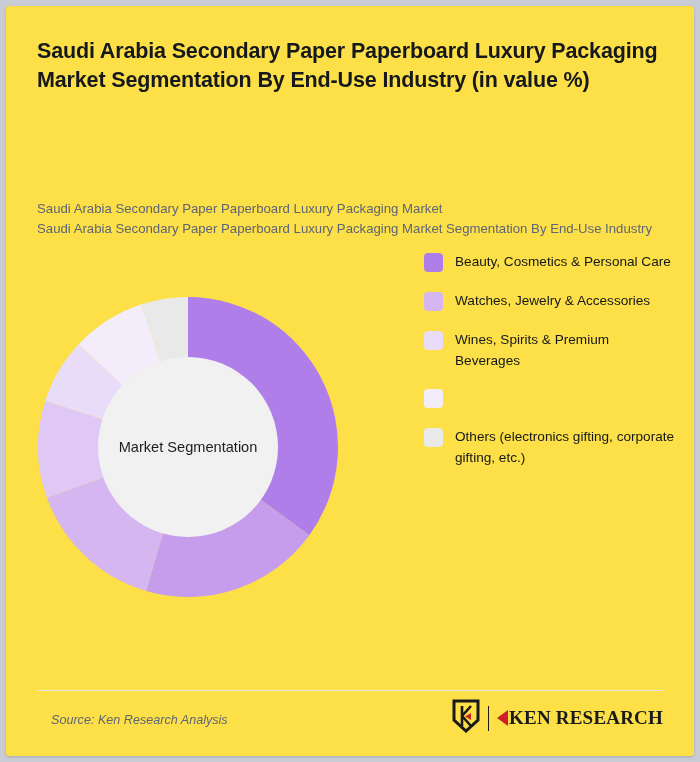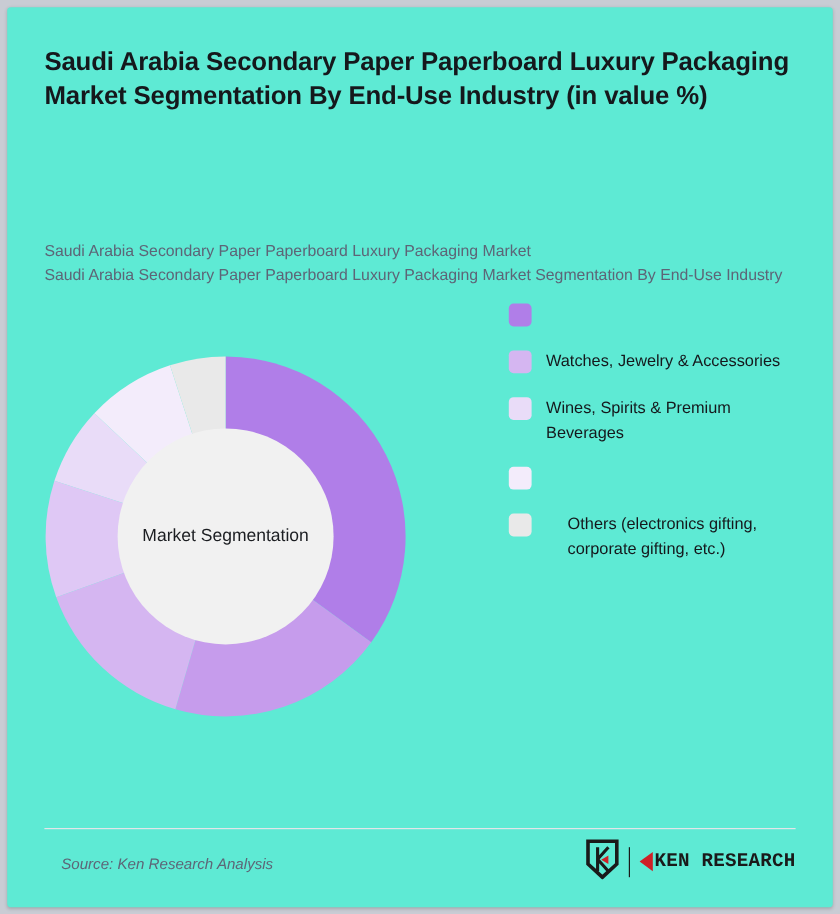--- a/index.html
+++ b/index.html
@@ -5,21 +5,21 @@
   * { box-sizing: border-box; margin: 0; padding: 0; }
   html, body {
     width: 700px; height: 762px;
     background: #c9ccd4;
     font-family: "Liberation Sans", sans-serif;
   }
   .card {
     position: absolute;
     left: 6px; top: 6px;
     width: 688px; height: 750px;
-    background: #5eead4;
+    background: #fde047;
     border-radius: 3px;
     box-shadow: 0 1px 3px rgba(0,0,0,0.18);
     overflow: hidden;
   }
   .title {
     position: absolute;
     left: 31px; top: 31px;
     width: 630px;
     font-size: 21.5px;
     font-weight: bold;
@@ -63,21 +63,21 @@
     position: absolute;
     left: 418px; top: 18px;
     width: 256px;
   }
   .legend-item {
     display: flex;
     align-items: flex-start;
     margin-bottom: 17px;
     min-height: 22px;
   }
-  .legend-item:last-child { margin-bottom: 4px; gap: 18px; }
+  .legend-item:last-child { margin-bottom: 4px; }
   .swatch {
     flex: 0 0 auto;
     width: 19px; height: 19px;
     border-radius: 4px;
     margin-right: 12px;
     margin-top: 1px;
   }
   .legend-label {
     font-size: 13.6px;
     line-height: 20.5px;
@@ -104,25 +104,25 @@
     align-items: center;
     height: 34px;
   }
   .logo-mark { margin-right: 7px; }
   .logo-bar {
     width: 1.6px; height: 25px;
     background: #1a1a1a;
     margin-right: 8px;
   }
   .logo-text {
-    font-size: 16px;
+    font-size: 19px;
     font-weight: bold;
     letter-spacing: 0.2px;
     color: #1a1a1a;
-    font-family: Liberation Mono, monospace;
+    font-family: Liberation Serif, serif;
     display: flex;
     align-items: center;
   }
   .logo-tri {
     width: 0; height: 0;
     border-top: 8px solid transparent;
     border-bottom: 8px solid transparent;
     border-right: 11px solid #cf2027;
     margin-right: 1px;
   }
@@ -153,20 +153,21 @@
             <path d="M 151 151 L 104.64745084375787 8.341522555726982 A 150 150 0 0 1 150.99999999999997 1 Z" fill="#e9e9e9"></path>
           </g>
         <circle cx="151" cy="151" r="90" fill="#f1f1f1"></circle>
       </svg>
       <div class="center-label">Market Segmentation</div>
     </div>
 
     <div class="legend" id="legend">
         <div class="legend-item">
           <span class="swatch" style="background: rgb(176, 126, 232);"></span>
+          <span class="legend-label">Beauty, Cosmetics &amp; Personal Care</span>
         </div>
         <div class="legend-item">
           <span class="swatch" style="background: rgb(213, 182, 241);"></span>
           <span class="legend-label">Watches, Jewelry &amp; Accessories</span>
         </div>
         <div class="legend-item">
           <span class="swatch" style="background: rgb(233, 220, 248);"></span>
           <span class="legend-label">Wines, Spirits &amp; Premium Beverages</span>
         </div>
         <div class="legend-item">

